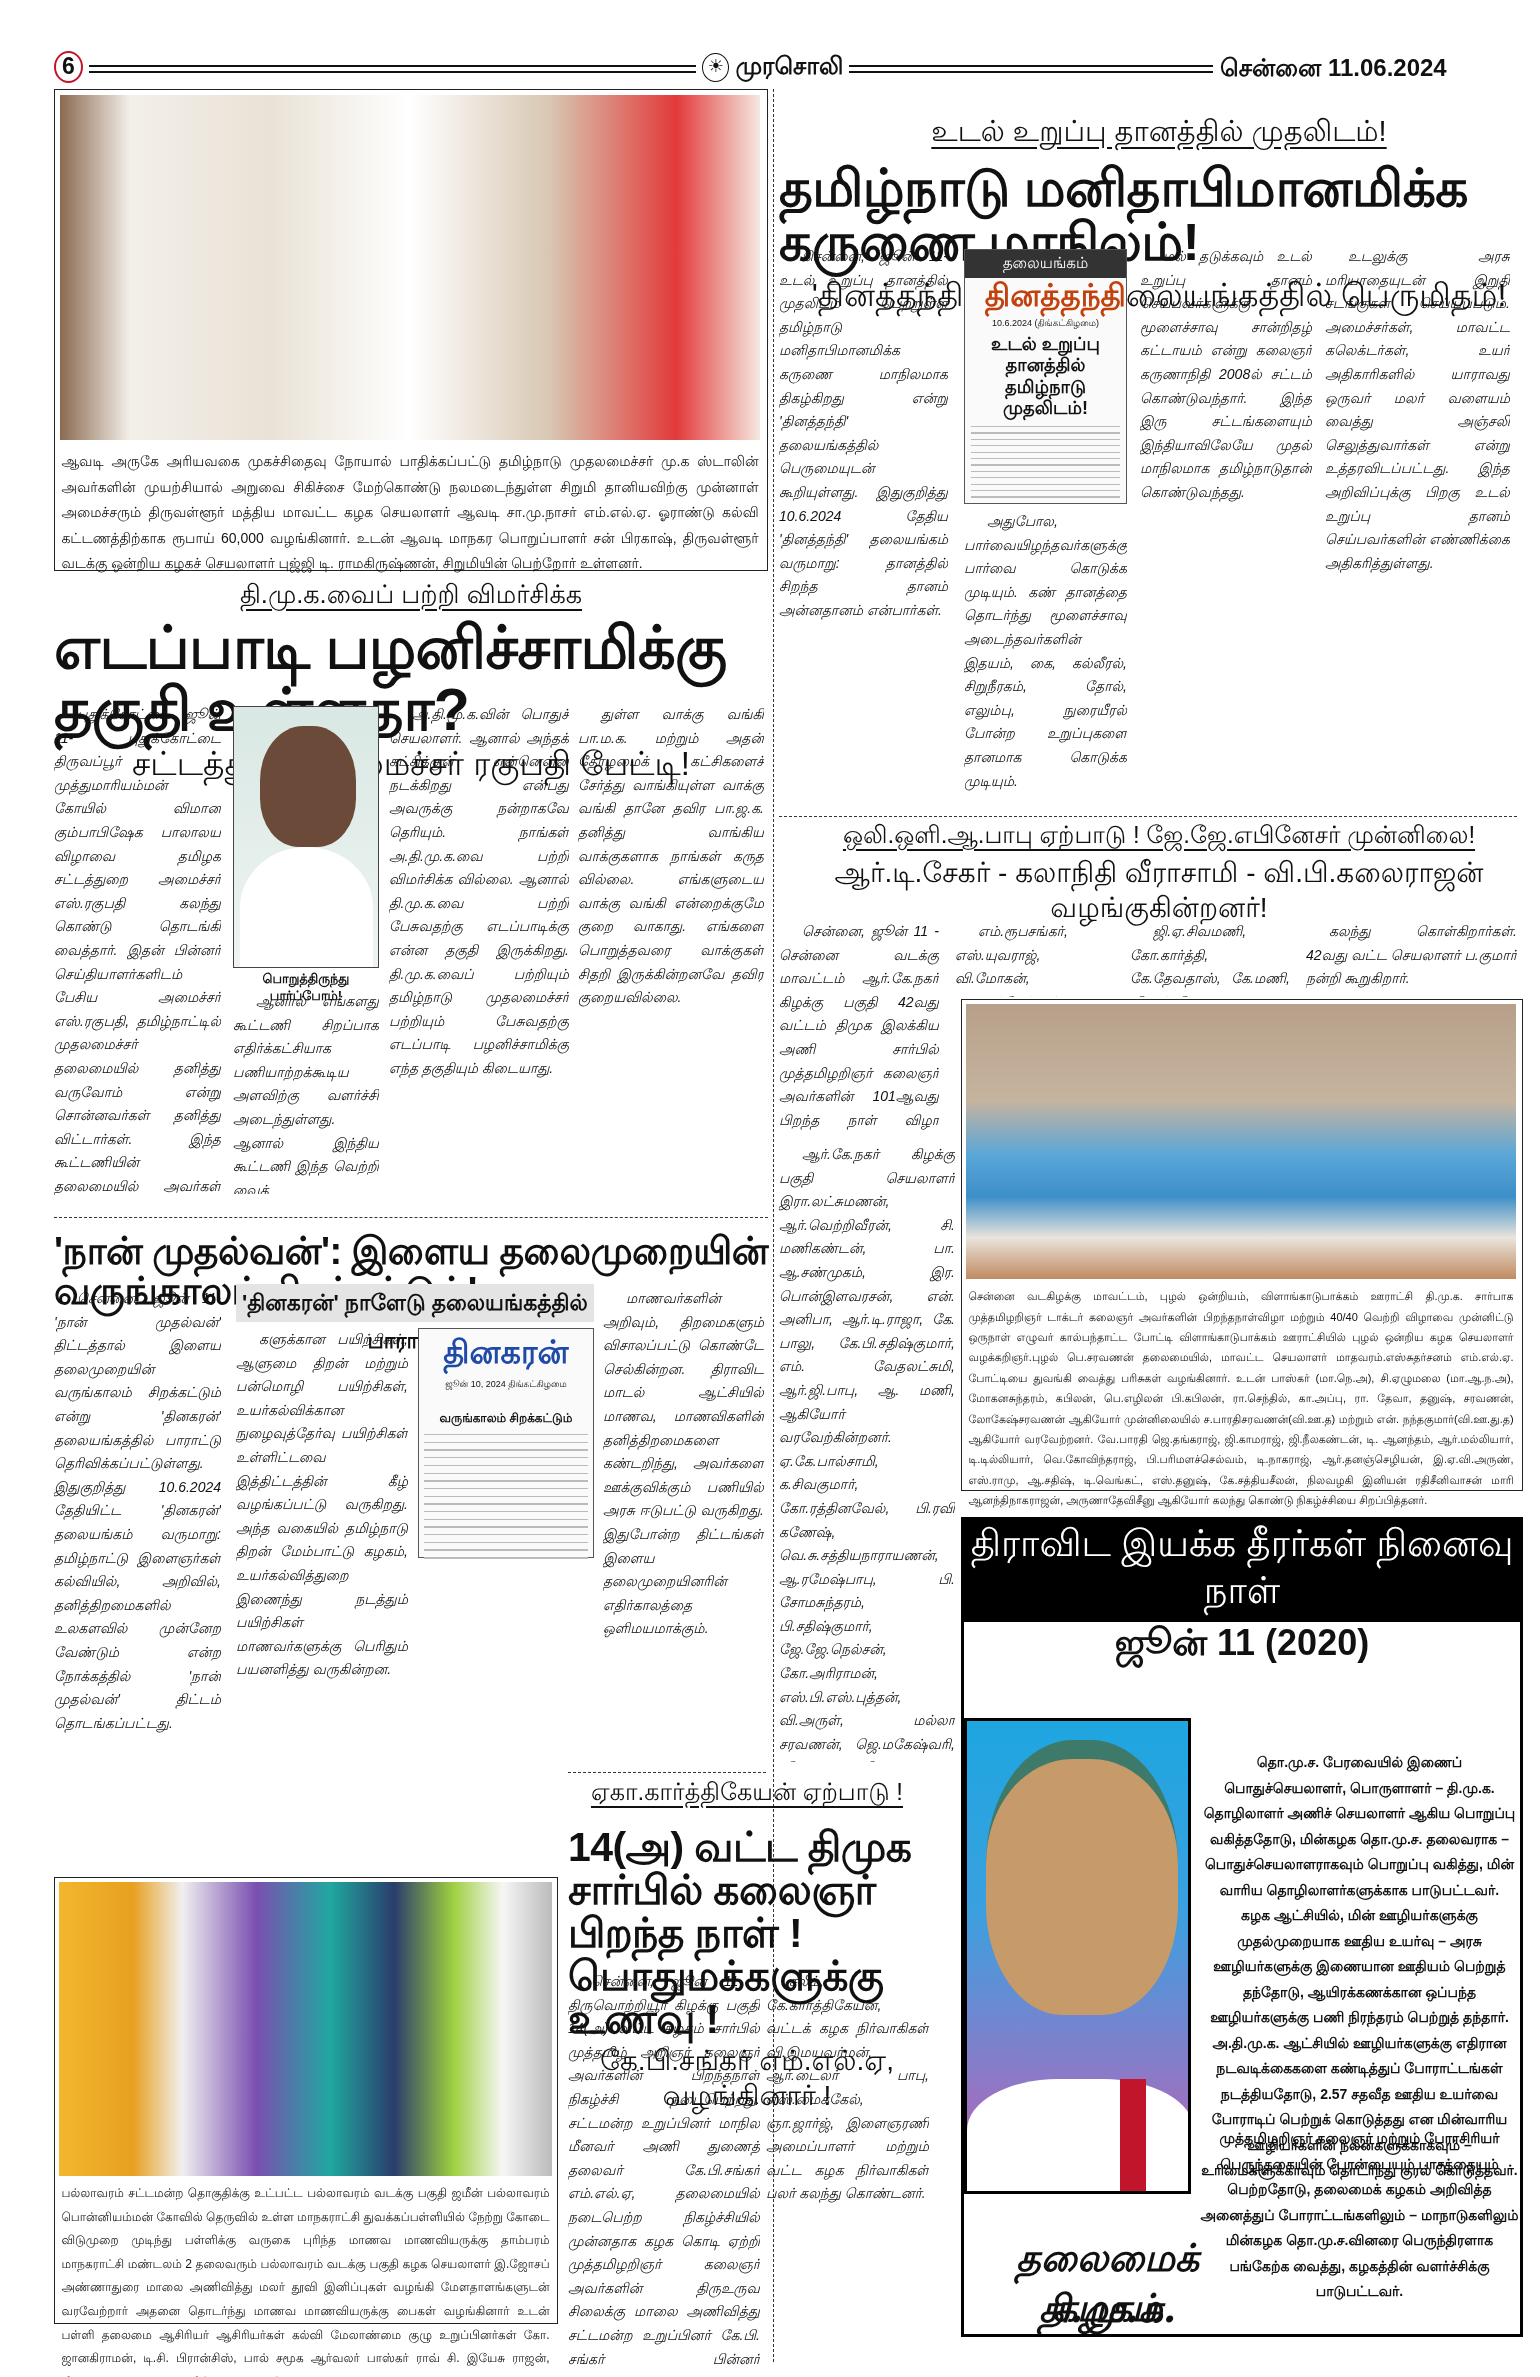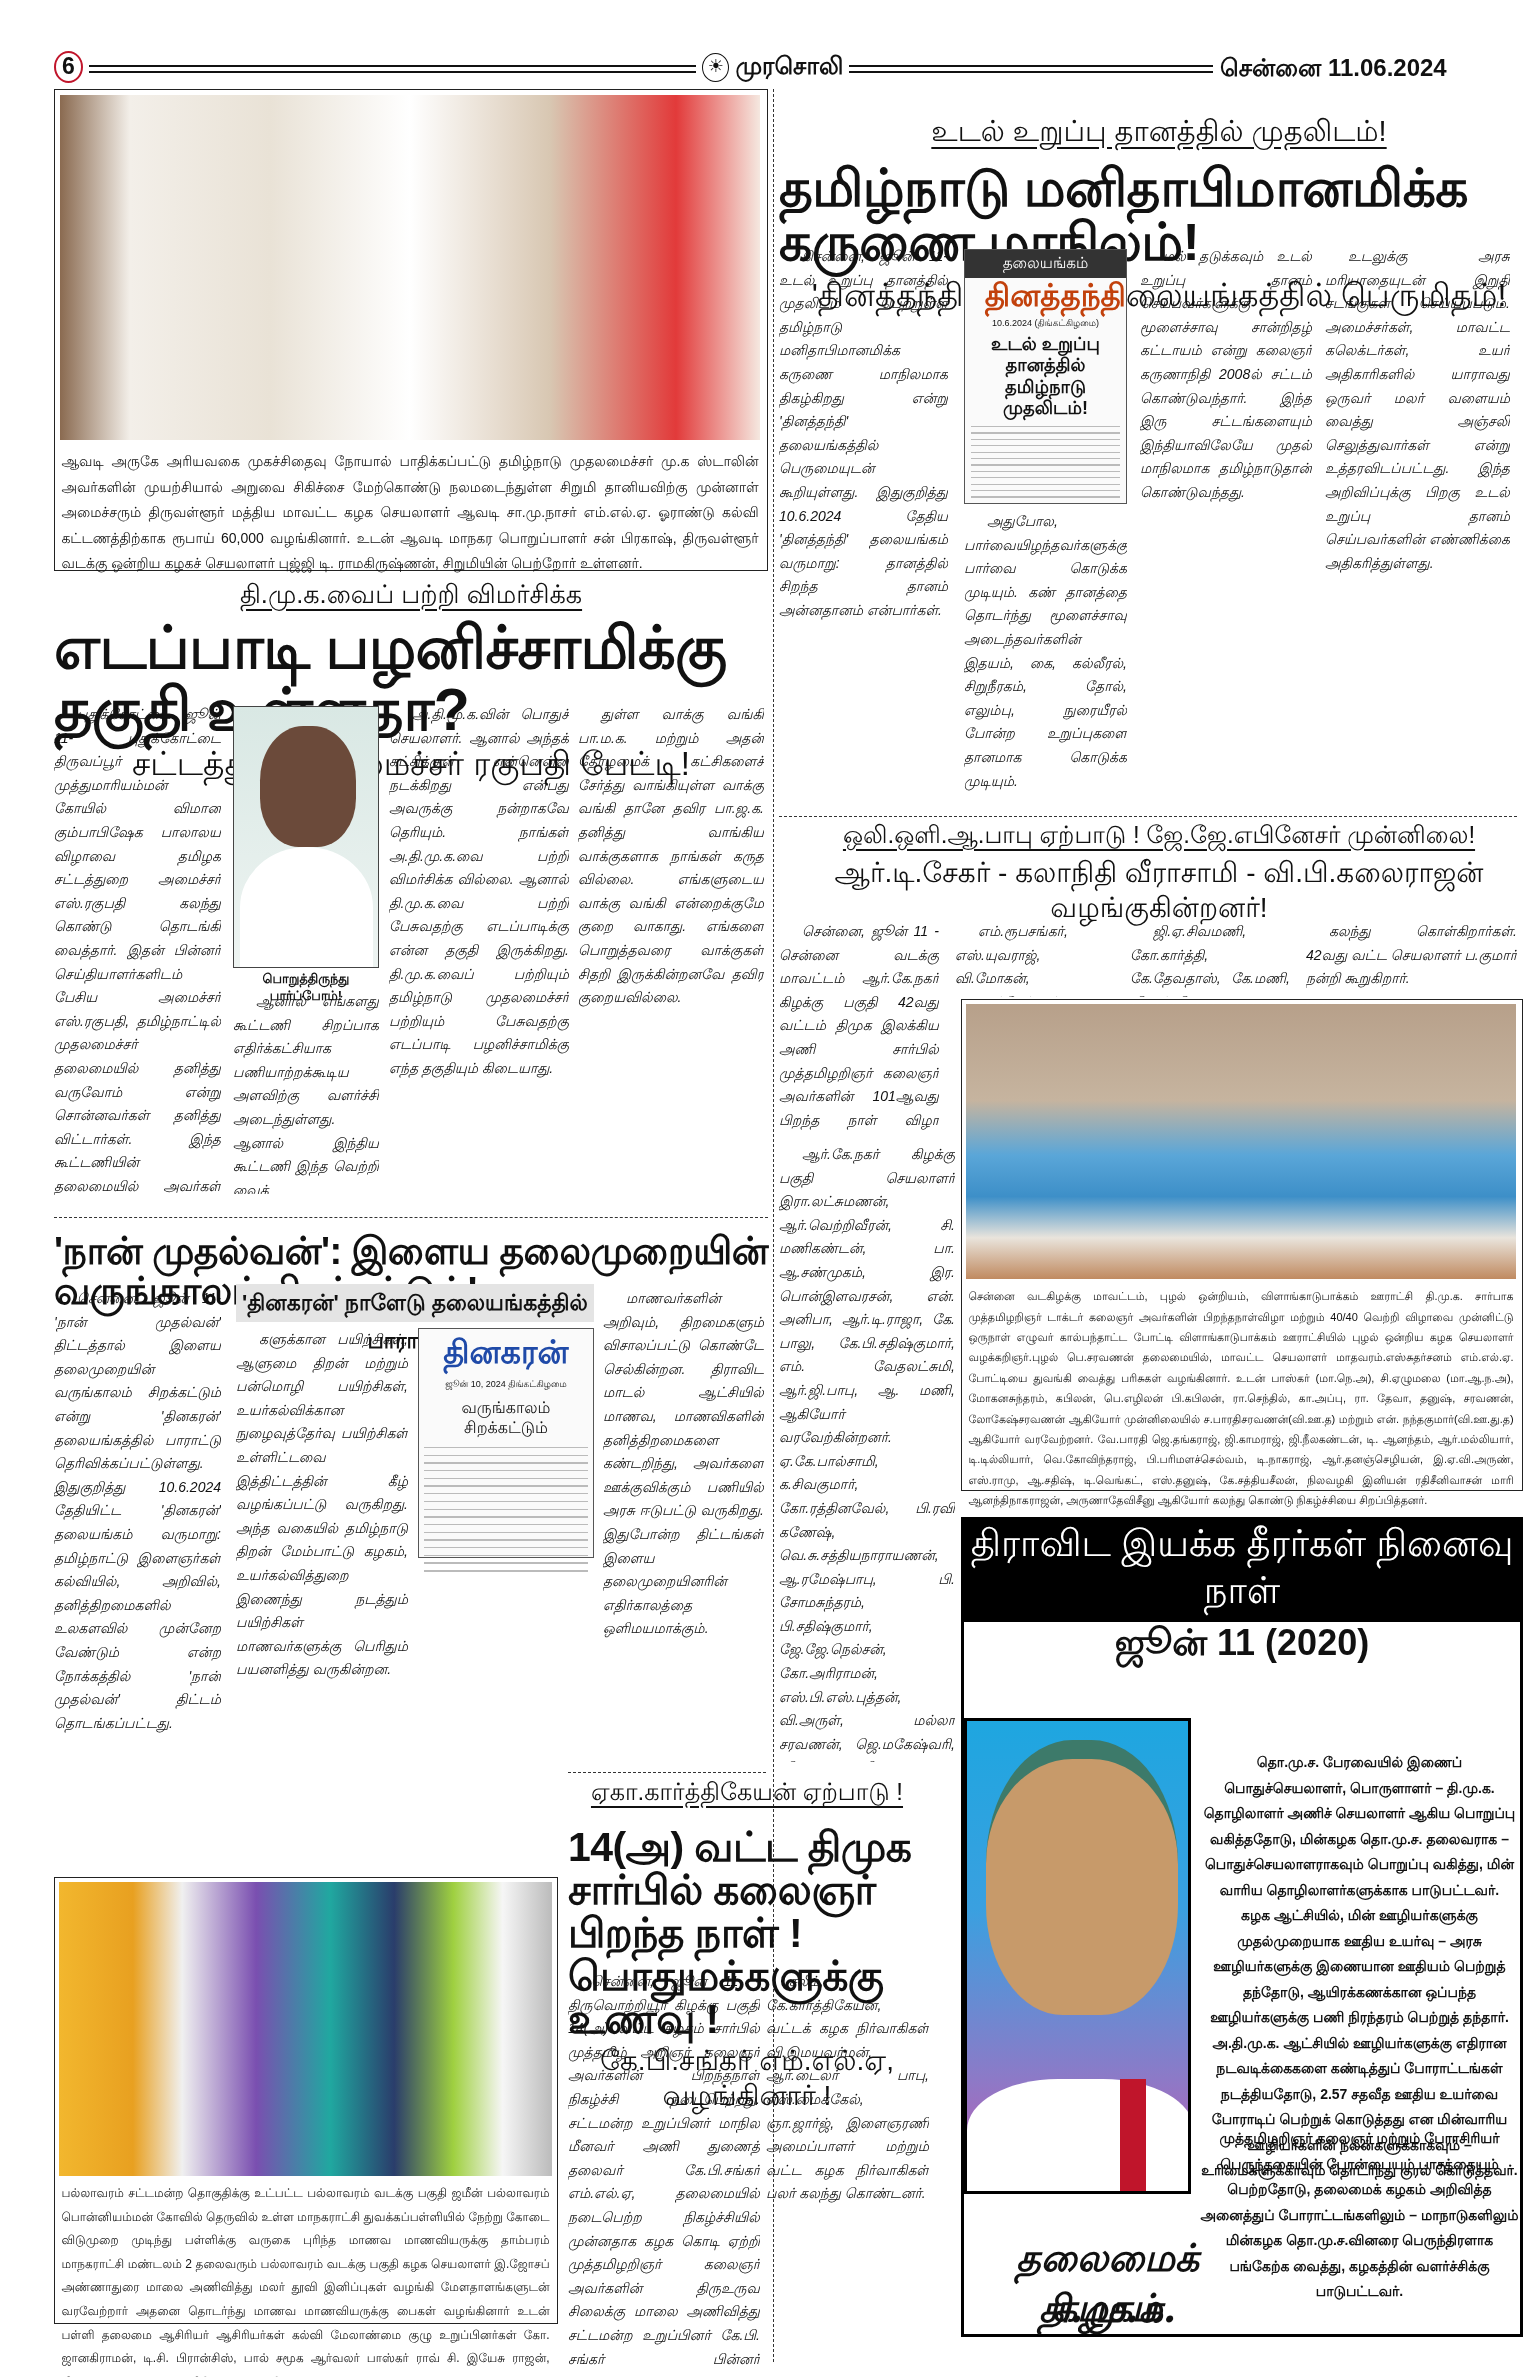--- a/index.html
+++ b/index.html
@@ -80,21 +80,21 @@
   <div class="col abs" style="left:0;top:64px;width:167px;height:575px">
       <p>சென்னை, ஜூன் 11- 'நான் முதல்வன்' திட்டத்தால் இளைய தலைமுறையின் வருங்காலம் சிறக்கட்டும் என்று 'தினகரன்' தலையங்கத்தில் பாராட்டு தெரிவிக்கப்பட்டுள்ளது. இதுகுறித்து 10.6.2024 தேதியிட்ட 'தினகரன்' தலையங்கம் வருமாறு: தமிழ்நாட்டு இளைஞர்கள் கல்வியில், அறிவில், தனித்திறமைகளில் உலகளவில் முன்னேற வேண்டும் என்ற நோக்கத்தில் 'நான் முதல்வன்' திட்டம் தொடங்கப்பட்டது.</p>
     </div>
   <div class="abs grey" style="left:182px;top:61px;width:358px;height:38px;text-align:center;font-size:22px;line-height:38px;font-weight:bold">'தினகரன்' நாளேடு தலையங்கத்தில் பாராட்டு!</div>
   <div class="col abs" style="left:182px;top:105px;width:172px;height:530px">
       <p>களுக்கான பயிற்சிகள், ஆளுமை திறன் மற்றும் பன்மொழி பயிற்சிகள், உயர்கல்விக்கான நுழைவுத்தேர்வு பயிற்சிகள் உள்ளிட்டவை இத்திட்டத்தின் கீழ் வழங்கப்பட்டு வருகிறது. அந்த வகையில் தமிழ்நாடு திறன் மேம்பாட்டு கழகம், உயர்கல்வித்துறை இணைந்து நடத்தும் பயிற்சிகள் மாணவர்களுக்கு பெரிதும் பயனளித்து வருகின்றன.</p>
     </div>
   <div class="abs newsclip" style="left:364px;top:105px;width:176px;height:230px;padding:5.1px">
     <div style="color:#1f4aa8;font-weight:900;font-size:32px;text-align:center">தினகரன்</div>
     <div style="font-size:9px;text-align:center;margin-top:4px">ஜூன் 10, 2024 திங்கட்கிழமை</div>
-    <div style="font-weight:400;font-size:16px;text-align:center;margin-top:9px">வருங்காலம் சிறக்கட்டும்</div>
+    <div style="font-weight:700;font-size:12px;text-align:center;margin-top:21px">வருங்காலம் சிறக்கட்டும்</div>
     <div style="margin-top:7.7px;height:128px;background:repeating-linear-gradient(180deg,#bbb 0 1.3px,transparent 1.3px 7.7px)"></div>
   </div>
   <div class="col abs" style="left:549px;top:64px;width:161px;height:575px">
       <p>மாணவர்களின் அறிவும், திறமைகளும் விசாலப்பட்டு கொண்டே செல்கின்றன. திராவிட மாடல் ஆட்சியில் மாணவ, மாணவிகளின் தனித்திறமைகளை கண்டறிந்து, அவர்களை ஊக்குவிக்கும் பணியில் அரசு ஈடுபட்டு வருகிறது. இதுபோன்ற திட்டங்கள் இளைய தலைமுறையினரின் எதிர்காலத்தை ஒளிமயமாக்கும்.</p>
     </div>
 </div>
 
 <div class="abs box" style="left:54px;top:1877px;width:504px;height:447px">
   <div class="photo" style="position:absolute;left:3.8px;top:3.8px;width:493px;height:294px;background:linear-gradient(90deg,#f2b72e 0%,#e8a020 15%,#f0f0f0 25%,#7a4fb0 40%,#20a8a0 55%,#2a3d6b 68%,#9fd040 80%,#f6f6f6 90%,#bbb 100%)"></div>
   <div class="caption" style="position:absolute;left:0;top:299px;width:501px;font-size:12px;line-height:23.6px">பல்லாவரம் சட்டமன்ற தொகுதிக்கு உட்பட்ட பல்லாவரம் வடக்கு பகுதி ஜமீன் பல்லாவரம் பொன்னியம்மன் கோவில் தெருவில் உள்ள மாநகராட்சி துவக்கப்பள்ளியில் நேற்று கோடை விடுமுறை முடிந்து பள்ளிக்கு வருகை புரிந்த மாணவ மாணவியருக்கு தாம்பரம் மாநகராட்சி மண்டலம் 2 தலைவரும் பல்லாவரம் வடக்கு பகுதி கழக செயலாளர் இ.ஜோசப் அண்ணாதுரை மாலை அணிவித்து மலர் தூவி இனிப்புகள் வழங்கி மேளதாளங்களுடன் வரவேற்றார் அதனை தொடர்ந்து மாணவ மாணவியருக்கு பைகள் வழங்கினார் உடன் பள்ளி தலைமை ஆசிரியர் ஆசிரியர்கள் கல்வி மேலாண்மை குழு உறுப்பினர்கள் கோ. ஜானகிராமன், டி.சி. பிரான்சிஸ், பால் சமூக ஆர்வலர் பாஸ்கர் ராவ் சி. இயேசு ராஜன், பி.தங்கதுரை, சந்துரு ஆகியோர் உடன் இருந்தனர்.</div>

